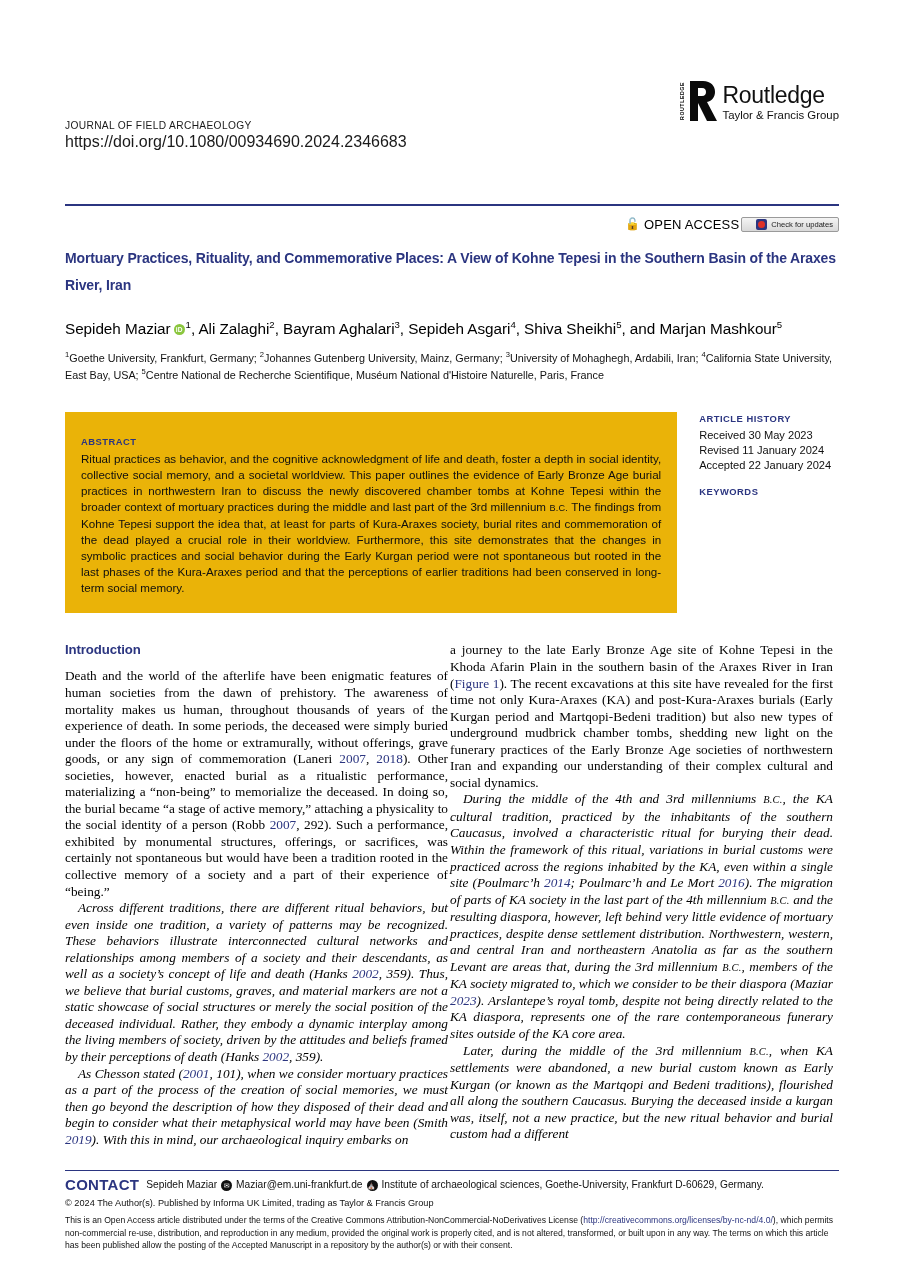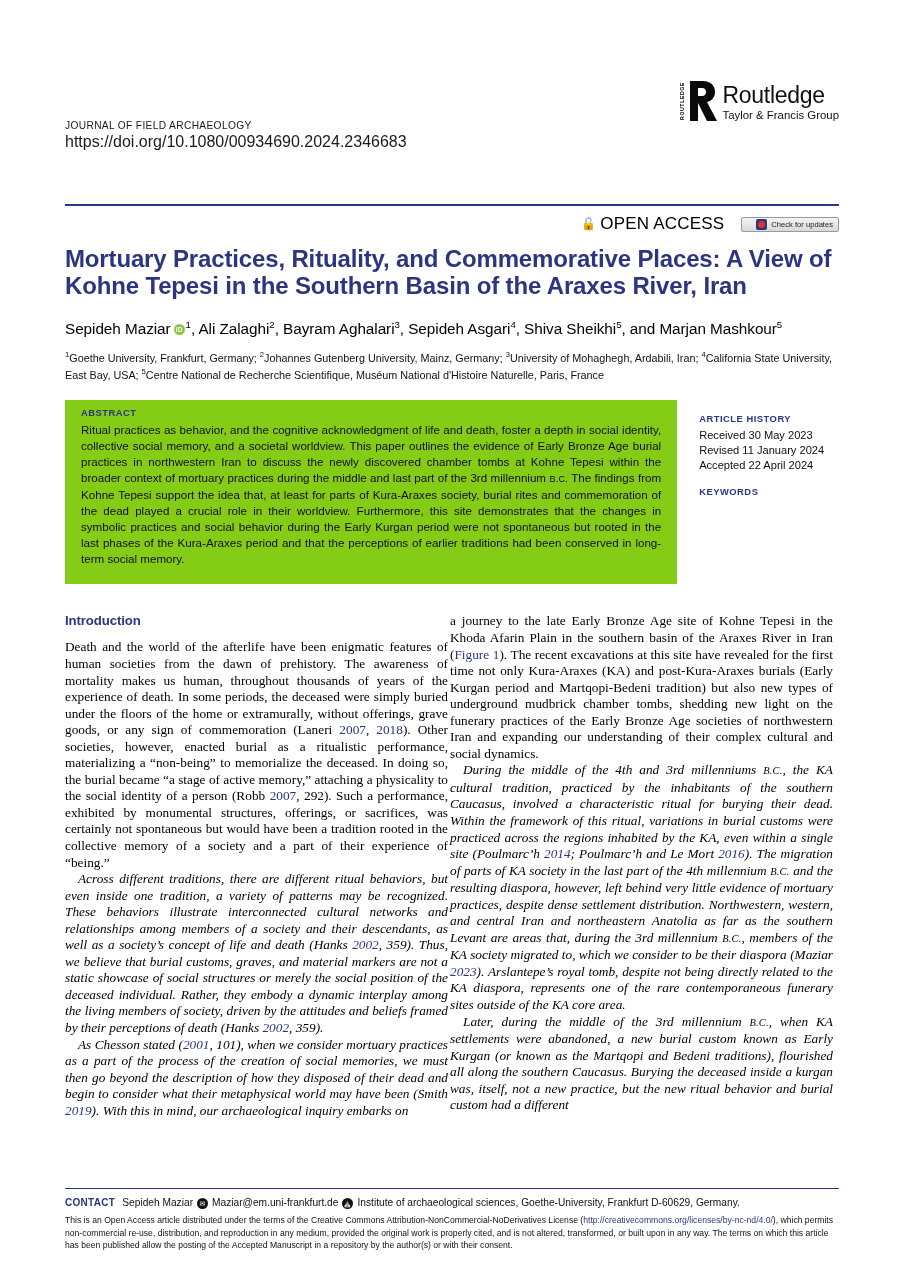--- a/index.html
+++ b/index.html
@@ -94,24 +94,24 @@
     margin-top: 9px;
     height: 18px;
   }
   .oa-lock {
     font-size: 12px;
     margin-right: 4px;
     color: #000;
     line-height: 1;
   }
   .oa-label {
-    font-size: 17px;
+    font-size: 13px;
     letter-spacing: 0.2px;
     color: #000;
-    margin-right: 17px;
+    margin-right: 2px;
   }
   .cfu {
     display: inline-flex;
     align-items: center;
     border: 1px solid #9a9a9a;
     background: linear-gradient(#f4f4f4,#d9d9d9);
     border-radius: 2px;
     padding: 1px 5px 1px 14px;
     height: 15px;
     box-sizing: border-box;
@@ -134,21 +134,21 @@
   }
   .cfu-text {
     font-size: 7.6px;
     color: #1a1a1a;
     white-space: nowrap;
   }
 
   
   .title {
     color: #2b3580;
-    font-size: 24px;
+    font-size: 14px;
     line-height: 27px;
     font-weight: bold;
     letter-spacing: -0.15px;
     margin-top: 12px;
     max-width: 790px;
   }
 
   
   .authors {
     font-size: 15.3px;
@@ -188,24 +188,25 @@
   }
   .affil sup { font-size: 7.6px; vertical-align: super; }
 
   
   .panel {
     margin-top: 19px;
     display: flex;
     align-items: stretch;
   }
   .abstract-box {
-    background: #84cc16;
+    background: #eab308;
     width: 617px;
     box-sizing: border-box;
-    padding: 7px 16px 18px 16px;
+    padding: 24px 16px 18px 16px;
+    margin-top: 12px;
   }
   .section-head {
     color: #2b3580;
     font-size: 9.4px;
     font-weight: bold;
     letter-spacing: 0.5px;
     margin-bottom: 4px;
   }
   .abstract-text {
     font-size: 11.6px;
@@ -270,21 +271,21 @@
     font-size: 10.2px;
     line-height: 14px;
     color: #111;
     display: flex;
     align-items: center;
     flex-wrap: wrap;
   }
   .contact-label {
     color: #2b3580;
     font-weight: bold;
-    font-size: 10px;
+    font-size: 15px;
     letter-spacing: 0.3px;
     margin-right: 7px;
   }
   .ic-circle {
     display: inline-flex;
     align-items: center;
     justify-content: center;
     width: 11px; height: 11px;
     border-radius: 50%;
     background: #111;
@@ -351,21 +352,21 @@
 
   <div class="panel">
     <div class="abstract-box">
       <div class="section-head">ABSTRACT</div>
       <div class="abstract-text">Ritual practices as behavior, and the cognitive acknowledgment of life and death, foster a depth in social identity, collective social memory, and a societal worldview. This paper outlines the evidence of Early Bronze Age burial practices in northwestern Iran to discuss the newly discovered chamber tombs at Kohne Tepesi within the broader context of mortuary practices during the middle and last part of the 3rd millennium <span class="smallcaps">B.C.</span> The findings from Kohne Tepesi support the idea that, at least for parts of Kura-Araxes society, burial rites and commemoration of the dead played a crucial role in their worldview. Furthermore, this site demonstrates that the changes in symbolic practices and social behavior during the Early Kurgan period were not spontaneous but rooted in the last phases of the Kura-Araxes period and that the perceptions of earlier traditions had been conserved in long-term social memory.</div>
     </div>
     <div class="sidecol">
       <div class="section-head">ARTICLE HISTORY</div>
       <div class="side-text">Received 30 May 2023</div>
       <div class="side-text">Revised 11 January 2024</div>
-      <div class="side-text">Accepted 22 April 2024</div>
+      <div class="side-text">Accepted 22 January 2024</div>
       <div class="side-gap"></div>
       <div class="section-head">KEYWORDS</div>
     </div>
   </div>
 
   <div class="columns">
     <div class="col">
       <div class="body-head">Introduction</div>
       <div>
           <p class="body">Death and the world of the afterlife have been enigmatic features of human societies from the dawn of prehistory. The awareness of mortality makes us human, throughout thousands of years of the experience of death. In some periods, the deceased were simply buried under the floors of the home or extramurally, without offerings, grave goods, or any sign of commemoration (Laneri <span class="cite">2007</span>, <span class="cite">2018</span>). Other societies, however, enacted burial as a ritualistic performance, materializing a “non-being” to memorialize the deceased. In doing so, the burial became “a stage of active memory,” attaching a physicality to the social identity of a person (Robb <span class="cite">2007</span>, 292). Such a performance, exhibited by monumental structures, offerings, or sacrifices, was certainly not spontaneous but would have been a tradition rooted in the collective memory of a society and a part of their experience of “being.”</p>
@@ -385,16 +386,17 @@
   <div class="footer">
     <div class="footer-rule"></div>
     <div class="contact-row">
       <span class="contact-label">CONTACT</span>
       <span>Sepideh Maziar</span>
       <span class="ic-circle">✉</span>
       <span>Maziar@em.uni-frankfurt.de</span>
       <span class="ic-circle">⛪</span>
       <span>Institute of archaeological sciences, Goethe-University, Frankfurt D-60629, Germany.</span>
     </div>
+    <div class="copyright">© 2024 The Author(s). Published by Informa UK Limited, trading as Taylor &amp; Francis Group</div>
     <div class="license">This is an Open Access article distributed under the terms of the Creative Commons Attribution-NonCommercial-NoDerivatives License (<span class="lic-link">http://creativecommons.org/licenses/by-nc-nd/4.0/</span>), which permits non-commercial re-use, distribution, and reproduction in any medium, provided the original work is properly cited, and is not altered, transformed, or built upon in any way. The terms on which this article has been published allow the posting of the Accepted Manuscript in a repository by the author(s) or with their consent.</div>
   </div>
 
 </div>
 
 </body></html>

